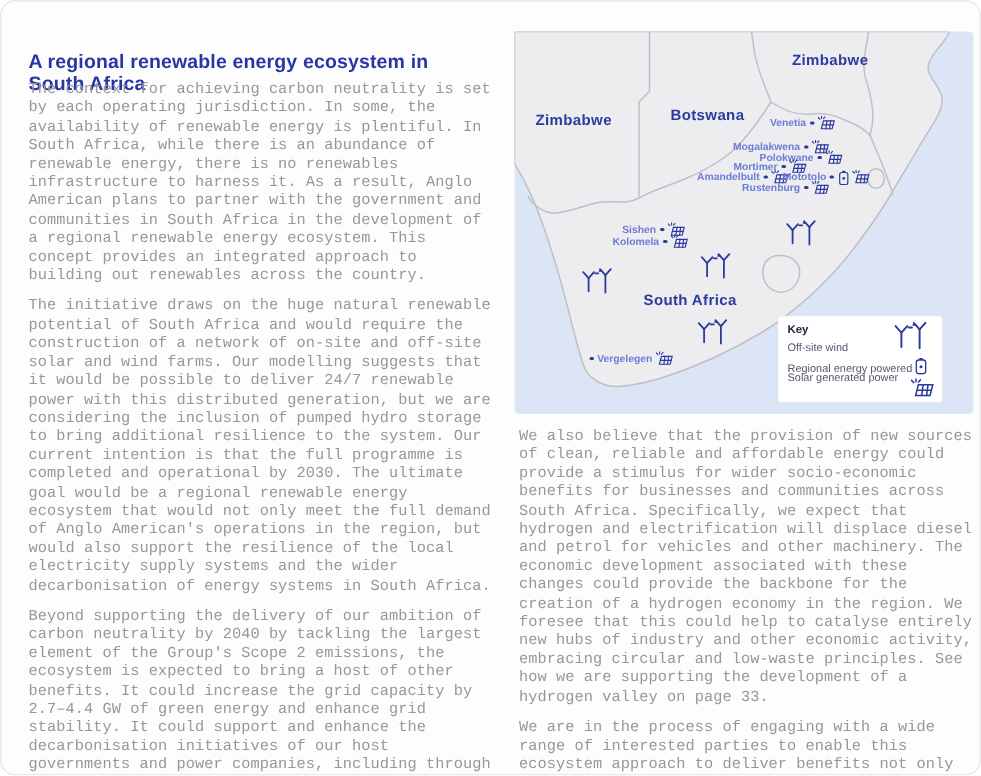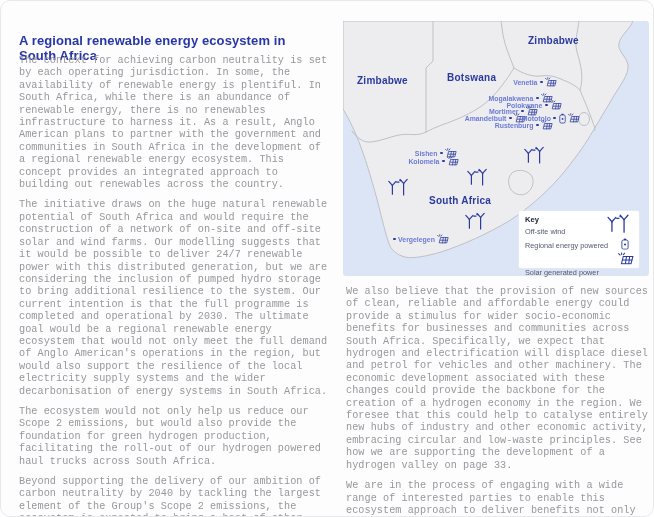--- a/index.html
+++ b/index.html
@@ -27,21 +27,21 @@
   }
   .site{
     position:absolute;display:flex;align-items:center;gap:2.5px;height:10px;
     font-size:6.9px;color:#6b7bd6;white-space:nowrap;font-weight:700;
   }
   .site .dot{width:2.6px;height:2.6px;border-radius:50%;background:#2b3a9e;flex:0 0 auto;}
   .ic{color:#2b3a9e;flex:0 0 auto;display:block;}
   .wind-marker{position:absolute;color:#2b3a9e;}
   
   .key-box{
-    position:absolute;left:176px;top:190px;width:120px;height:57px;
+    position:absolute;left:176px;top:190px;width:109px;height:57px;
     background:#ffffff;border-radius:2px;box-shadow:0 0 0 .5px #eceef4;
   }
   .key-title{position:absolute;left:6px;top:4px;font-size:7.6px;font-weight:700;color:#23263e;}
   .key-label{position:absolute;left:6px;font-size:7.3px;color:#54586d;white-space:nowrap;}
   .key-ic{position:absolute;color:#2b3a9e;}
 </style>
 </head>
 <body>
 
 <svg width="0" height="0" style="position:absolute" aria-hidden="true">
@@ -79,21 +79,20 @@
   </defs>
 </svg>
 
 <div class="page">
 
   <h1 class="heading">A regional renewable energy ecosystem in South Africa</h1>
 
   <div class="col-left">
     <p class="body-p">The context for achieving carbon neutrality is set by each operating jurisdiction. In some, the availability of renewable energy is plentiful. In South Africa, while there is an abundance of renewable energy, there is no renewables infrastructure to harness it. As a result, Anglo American plans to partner with the government and communities in South Africa in the development of a regional renewable energy ecosystem. This concept provides an integrated approach to building out renewables across the country.</p>
     <p class="body-p">The initiative draws on the huge natural renewable potential of South Africa and would require the construction of a network of on-site and off-site solar and wind farms. Our modelling suggests that it would be possible to deliver 24/7 renewable power with this distributed generation, but we are considering the inclusion of pumped hydro storage to bring additional resilience to the system. Our current intention is that the full programme is completed and operational by 2030. The ultimate goal would be a regional renewable energy ecosystem that would not only meet the full demand of Anglo American's operations in the region, but would also support the resilience of the local electricity supply systems and the wider decarbonisation of energy systems in South Africa.</p>
-    <p class="body-p">The ecosystem would not only help us reduce our Scope 2 emissions, but would also provide the foundation for green hydrogen production, facilitating the roll-out of our hydrogen powered haul trucks across South Africa.</p>
     <p class="body-p">Beyond supporting the delivery of our ambition of carbon neutrality by 2040 by tackling the largest element of the Group's Scope 2 emissions, the ecosystem is expected to bring a host of other benefits. It could increase the grid capacity by 2.7–4.4 GW of green energy and enhance grid stability. It could support and enhance the decarbonisation initiatives of our host governments and power companies, including through stimulating the development of localised production and supply chains.</p>
   </div>
 
   <div class="map-panel">
     <svg class="map-svg" width="306" height="255" viewBox="0 0 306 255">
 
       <path fill="#ededf0" stroke="#bdc0c7" stroke-width="1" stroke-linejoin="round" d="M0 0 H290
            C287 8 278 14 276 22
            C274 30 284 36 285 44
            C286 54 277 64 269 78
@@ -217,21 +216,21 @@
         <use href="#sym-turbines"></use>
       </svg>
     <svg class="wind-marker" style="left:120px;top:190px" width="24" height="20" viewBox="0 0 30 24">
         <use href="#sym-turbines"></use>
       </svg>
 
     <div class="key-box">
       <span class="key-title">Key</span>
       <span class="key-label" style="top:16px">Off-site wind</span>
       <span class="key-label" style="top:29.5px">Regional energy powered</span>
-      <span class="key-label" style="top:57px">Solar generated power</span>
+      <span class="key-label" style="top:36px">Solar generated power</span>
       <svg class="key-ic" style="right:8px;top:2px" width="26" height="21" viewBox="0 0 30 24">
           <use href="#sym-turbines"></use>
         </svg>
       <svg class="key-ic" style="right:10px;top:27px" width="8" height="12" viewBox="0 0 9 13">
           <use href="#sym-battery"></use>
         </svg>
       <svg class="key-ic" style="right:5px;top:41px" width="16" height="13" viewBox="0 0 14 11">
           <use href="#sym-solar"></use>
         </svg>
     </div>

